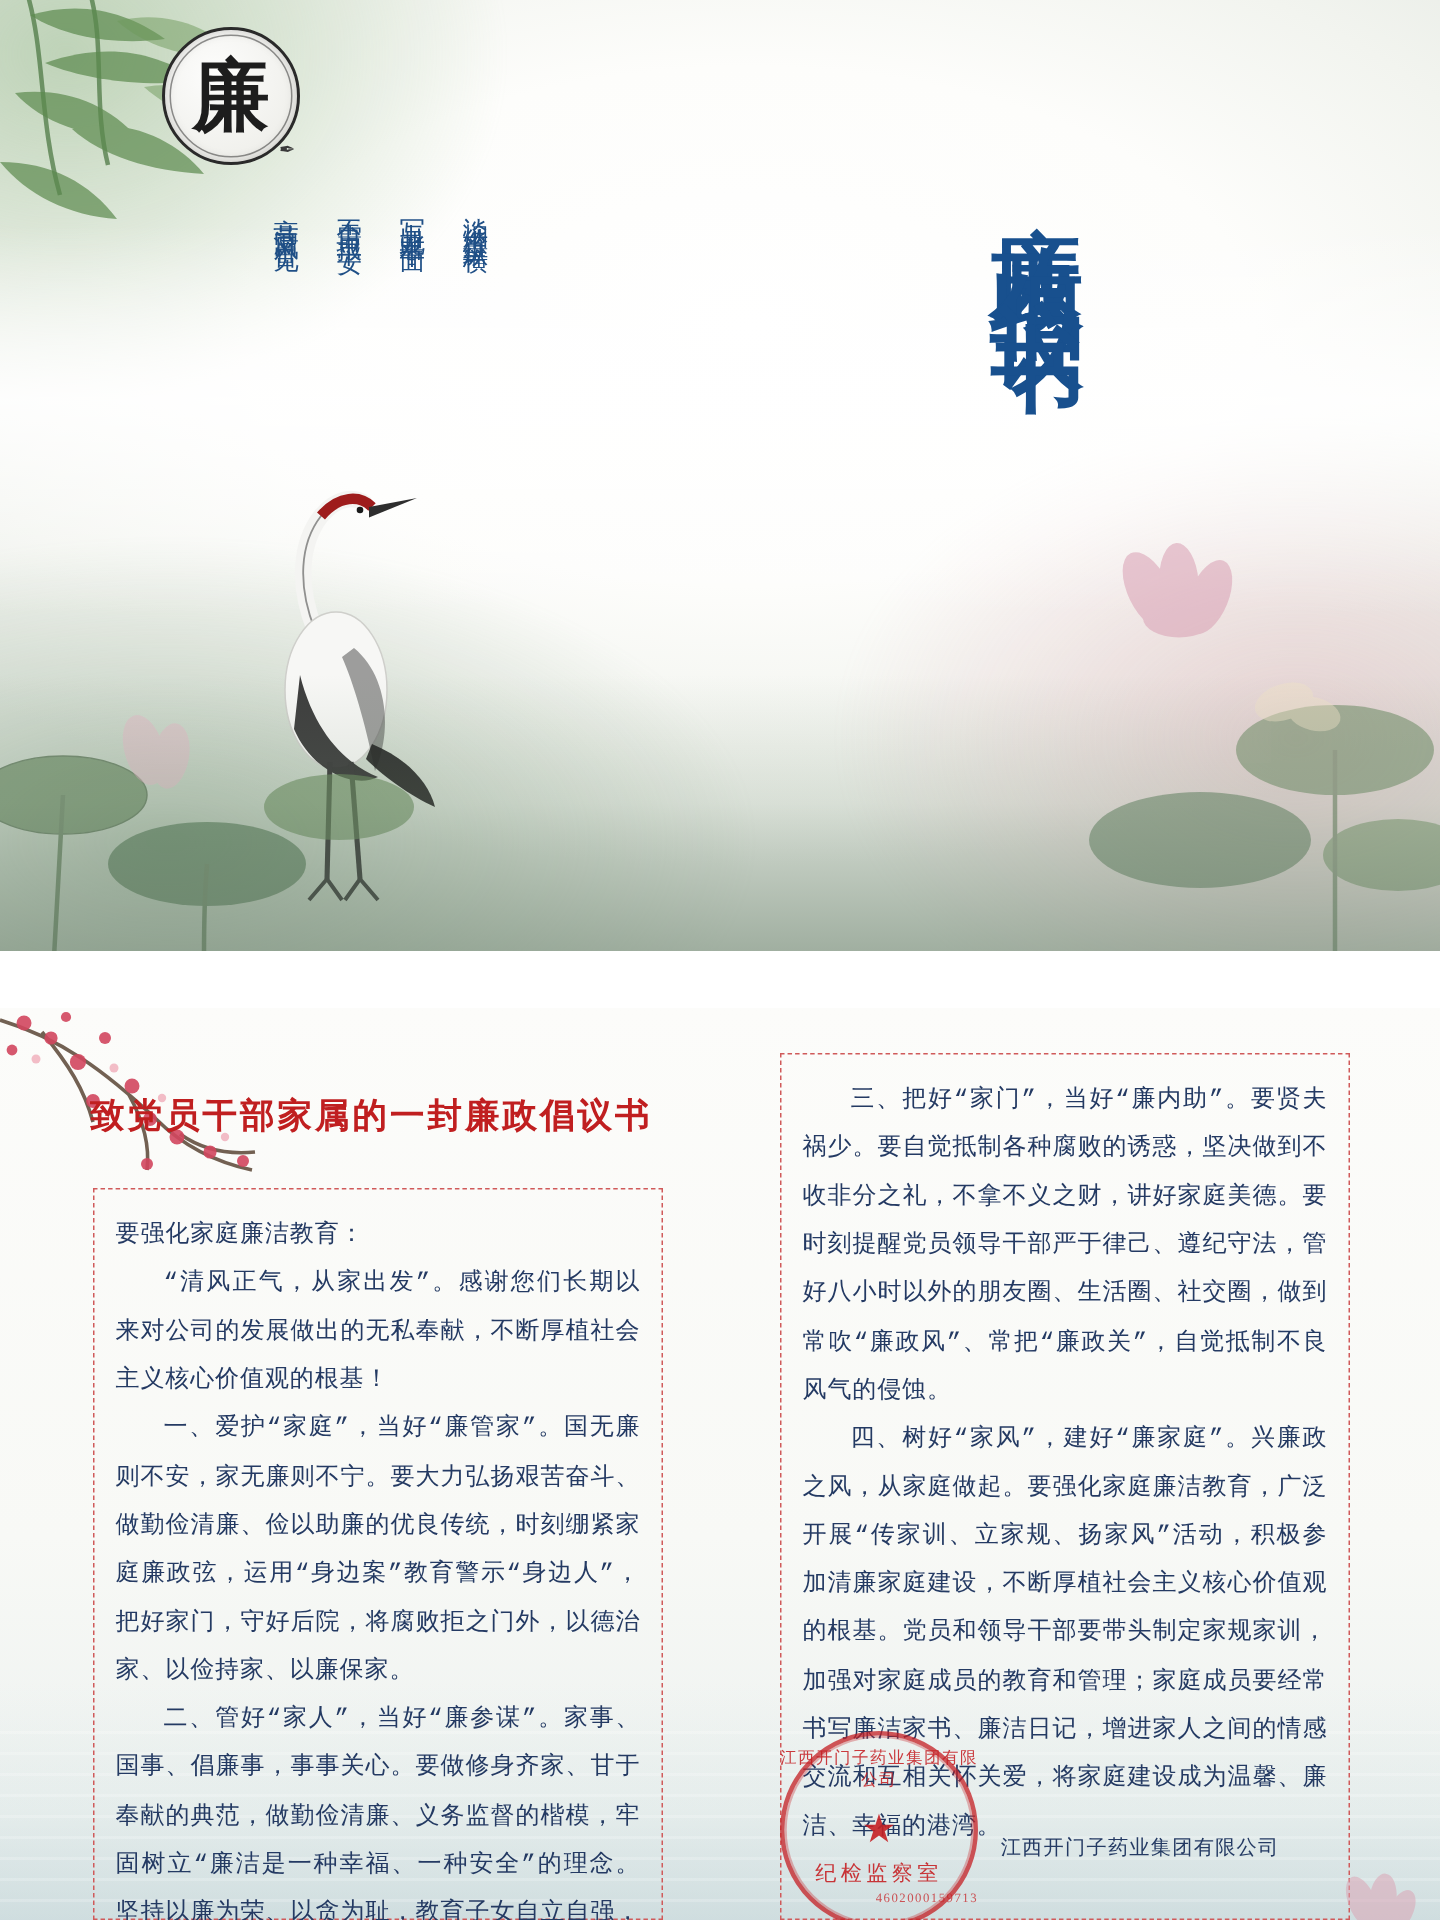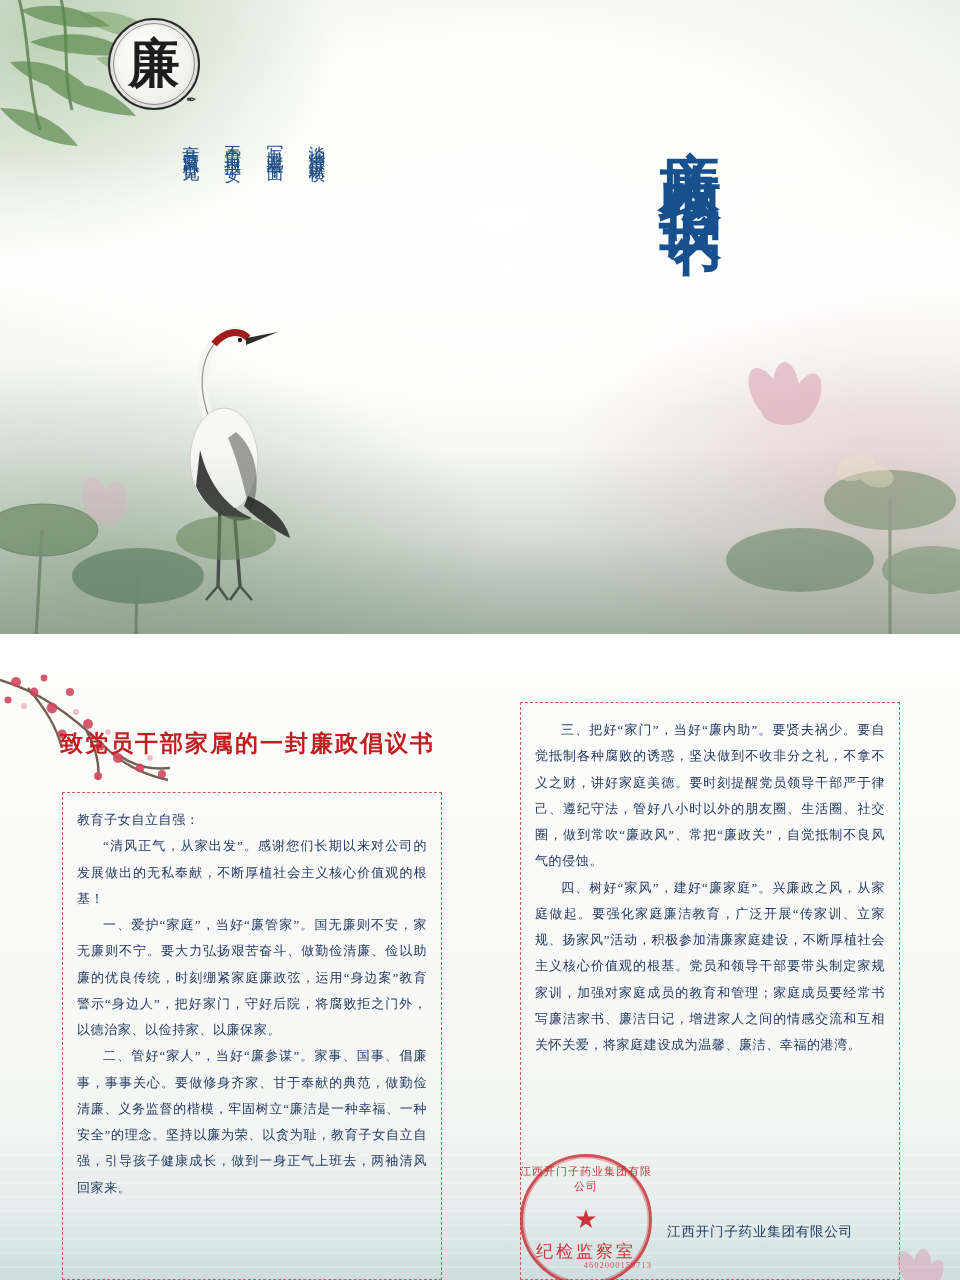--- a/index.html
+++ b/index.html
@@ -160,25 +160,25 @@
 
   .col-box {
     position: absolute;
     border: 1px dashed #d05a5a;
     box-sizing: border-box;
   }
   .col-left  { left: 62px;  top: 120px; width: 380px; height: 488px; padding: 14px 14px 8px 14px; }
   .col-right { left: 520px; top: 30px;  width: 380px; height: 578px; padding: 14px 14px 8px 14px; }
 
   .body-text {
-    font-size: 13px;
+    font-size: 16px;
     line-height: 2.02;
     color: #243a63;
     letter-spacing: .6px;
-    font-family: Liberation Serif, serif;
+    font-family: Liberation Mono, monospace;
     text-align: justify;
   }
   .body-text p { margin: 0; }
   .body-text p.indent { text-indent: 2em; }
 
   .signature {
     position: absolute;
     right: 46px; top: 520px;
     font-size: 13.5px;
     color: #243a63;
@@ -204,21 +204,21 @@
     font-size: 26px; color: rgba(197,32,36,.9); line-height: 1;
   }
   .red-seal .arc-top {
     position: absolute; left: 0; top: 10px; width: 132px;
     text-align: center;
     font-size: 11px; color: rgba(197,32,36,.88); letter-spacing: 1px;
   }
   .red-seal .mid {
     position: absolute; left: 0; top: 86px; width: 132px;
     text-align: center;
-    font-size: 17px; color: rgba(197,32,36,.9); letter-spacing: 3px;
+    font-size: 14px; color: rgba(197,32,36,.9); letter-spacing: 3px;
   }
   .red-seal .bottom {
     position: absolute; left: 0; top: 106px; width: 132px;
     text-align: right;
     font-size: 8.5px; color: rgba(197,32,36,.75); letter-spacing: 1px;
   }
 
   .divider-gap {
     position: absolute; left: 0; top: 634px; width: 960px; height: 8px;
     background: #ffffff;
@@ -358,21 +358,21 @@
           <circle cx="76" cy="40" r="3"></circle>
         <circle cx="108" cy="60" r="2.8"></circle>
           <circle cx="150" cy="86" r="2.8"></circle>
       </g>
     </svg>
 
     <div class="letter-title">致党员干部家属的一封廉政倡议书</div>
 
     <div class="col-box col-left">
       <div class="body-text">
-        <p>教育子女自立自强：</p>
+        <p>要强化家庭廉洁教育：</p>
         <p class="indent">“清风正气，从家出发”。感谢您们长期以来对公司的发展做出的无私奉献，不断厚植社会主义核心价值观的根基！</p>
         <p class="indent">一、爱护“家庭”，当好“廉管家”。国无廉则不安，家无廉则不宁。要大力弘扬艰苦奋斗、做勤俭清廉、俭以助廉的优良传统，时刻绷紧家庭廉政弦，运用“身边案”教育警示“身边人”，把好家门，守好后院，将腐败拒之门外，以德治家、以俭持家、以廉保家。</p>
         <p class="indent">二、管好“家人”，当好“廉参谋”。家事、国事、倡廉事，事事关心。要做修身齐家、甘于奉献的典范，做勤俭清廉、义务监督的楷模，牢固树立“廉洁是一种幸福、一种安全”的理念。坚持以廉为荣、以贪为耻，教育子女自立自强，引导孩子健康成长，做到一身正气上班去，两袖清风回家来。</p>
       </div>
     </div>
 
     <div class="col-box col-right">
       <div class="body-text">
         <p class="indent">三、把好“家门”，当好“廉内助”。要贤夫祸少。要自觉抵制各种腐败的诱惑，坚决做到不收非分之礼，不拿不义之财，讲好家庭美德。要时刻提醒党员领导干部严于律己、遵纪守法，管好八小时以外的朋友圈、生活圈、社交圈，做到常吹“廉政风”、常把“廉政关”，自觉抵制不良风气的侵蚀。</p>
         <p class="indent">四、树好“家风”，建好“廉家庭”。兴廉政之风，从家庭做起。要强化家庭廉洁教育，广泛开展“传家训、立家规、扬家风”活动，积极参加清廉家庭建设，不断厚植社会主义核心价值观的根基。党员和领导干部要带头制定家规家训，加强对家庭成员的教育和管理；家庭成员要经常书写廉洁家书、廉洁日记，增进家人之间的情感交流和互相关怀关爱，将家庭建设成为温馨、廉洁、幸福的港湾。</p>

